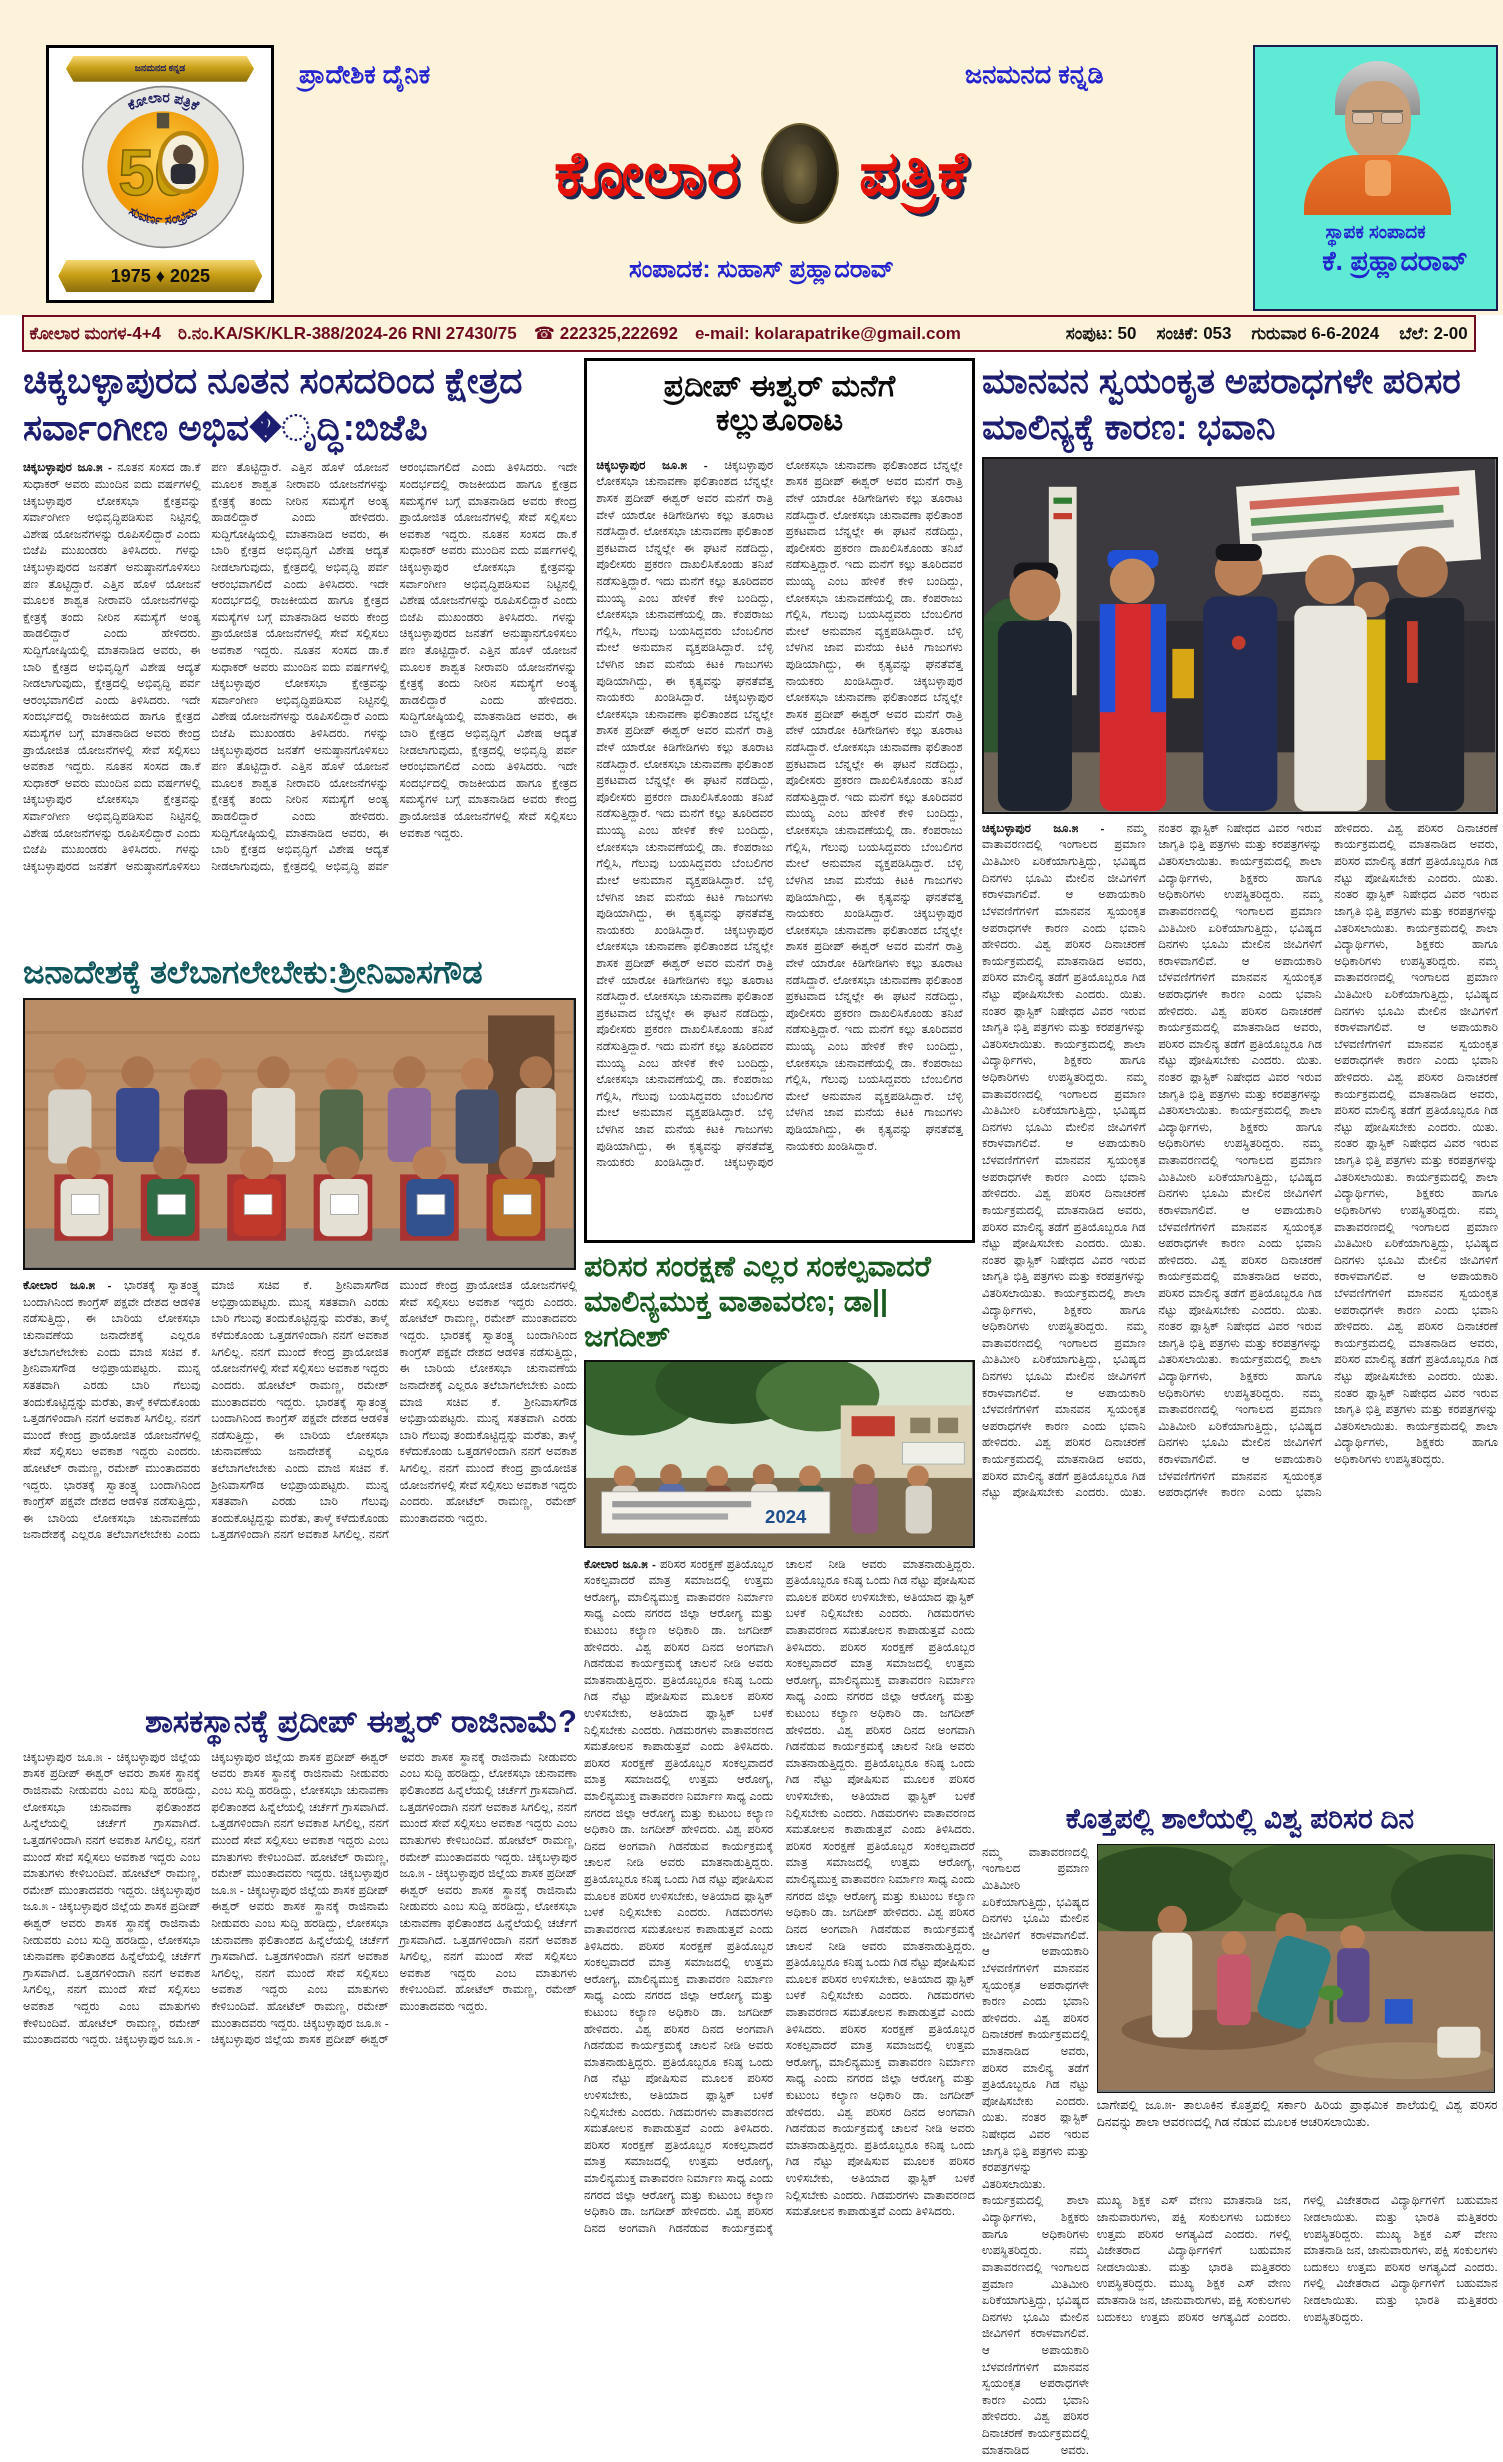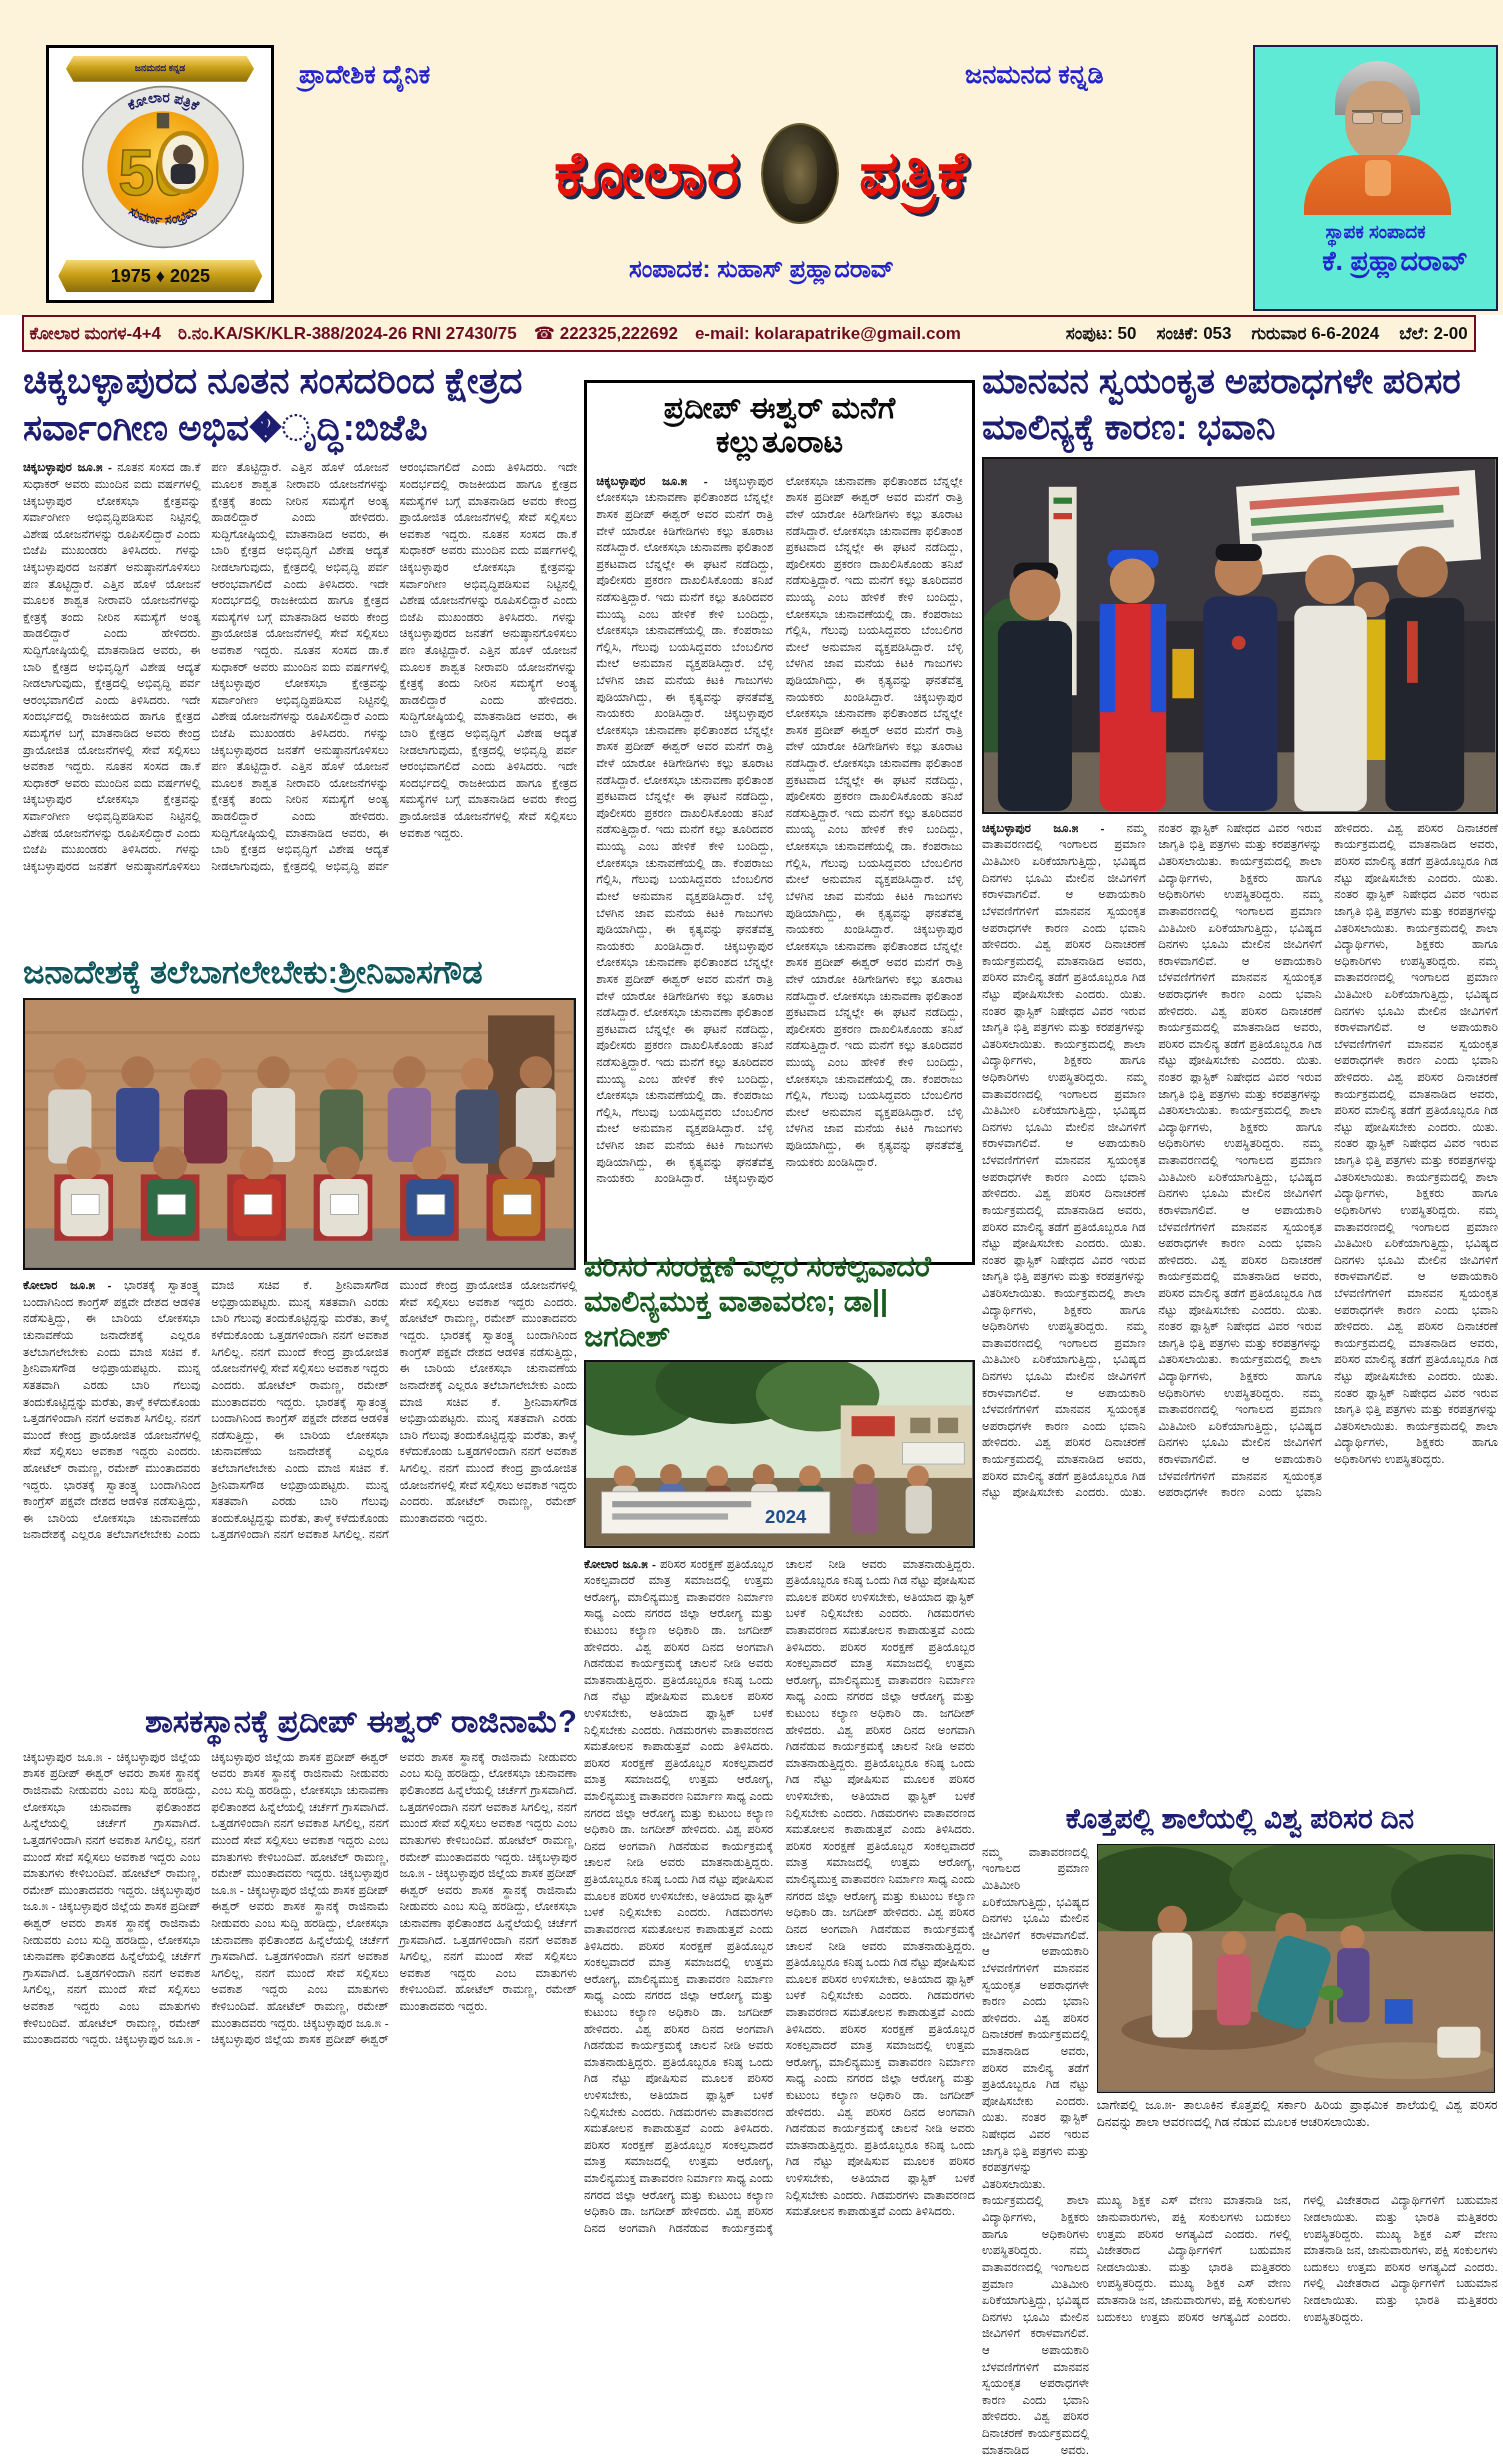--- a/index.html
+++ b/index.html
@@ -222,23 +222,23 @@
       <span>ಭಾರತಕ್ಕೆ ಸ್ವಾತಂತ್ರ್ಯ ಬಂದಾಗಿನಿಂದ ಕಾಂಗ್ರೆಸ್ ಪಕ್ಷವೇ ದೇಶದ ಆಡಳಿತ ನಡೆಸುತ್ತಿದ್ದು, ಈ ಬಾರಿಯ ಲೋಕಸಭಾ ಚುನಾವಣೆಯ ಜನಾದೇಶಕ್ಕೆ ಎಲ್ಲರೂ ತಲೆಬಾಗಲೇಬೇಕು ಎಂದು ಮಾಜಿ ಸಚಿವ ಕೆ. ಶ್ರೀನಿವಾಸಗೌಡ ಅಭಿಪ್ರಾಯಪಟ್ಟರು. ಮುನ್ನ ಸತತವಾಗಿ ಎರಡು ಬಾರಿ ಗೆಲುವು ತಂದುಕೊಟ್ಟಿದ್ದನ್ನು ಮರೆತು, ತಾಳ್ಮೆ ಕಳೆದುಕೊಂಡು ಒತ್ತಡಗಳಿಂದಾಗಿ ನನಗೆ ಅವಕಾಶ ಸಿಗಲಿಲ್ಲ. ನನಗೆ ಮುಂದೆ ಕೇಂದ್ರ ಪ್ರಾಯೋಜಿತ ಯೋಜನೆಗಳಲ್ಲಿ ಸೇವೆ ಸಲ್ಲಿಸಲು ಅವಕಾಶ ಇದ್ದರು ಎಂದರು. ಹೋಟೆಲ್ ರಾಮಣ್ಣ, ರಮೇಶ್ ಮುಂತಾದವರು ಇದ್ದರು. ಭಾರತಕ್ಕೆ ಸ್ವಾತಂತ್ರ್ಯ ಬಂದಾಗಿನಿಂದ ಕಾಂಗ್ರೆಸ್ ಪಕ್ಷವೇ ದೇಶದ ಆಡಳಿತ ನಡೆಸುತ್ತಿದ್ದು, ಈ ಬಾರಿಯ ಲೋಕಸಭಾ ಚುನಾವಣೆಯ ಜನಾದೇಶಕ್ಕೆ ಎಲ್ಲರೂ ತಲೆಬಾಗಲೇಬೇಕು ಎಂದು ಮಾಜಿ ಸಚಿವ ಕೆ. ಶ್ರೀನಿವಾಸಗೌಡ ಅಭಿಪ್ರಾಯಪಟ್ಟರು. ಮುನ್ನ ಸತತವಾಗಿ ಎರಡು ಬಾರಿ ಗೆಲುವು ತಂದುಕೊಟ್ಟಿದ್ದನ್ನು ಮರೆತು, ತಾಳ್ಮೆ ಕಳೆದುಕೊಂಡು ಒತ್ತಡಗಳಿಂದಾಗಿ ನನಗೆ ಅವಕಾಶ ಸಿಗಲಿಲ್ಲ. ನನಗೆ ಮುಂದೆ ಕೇಂದ್ರ ಪ್ರಾಯೋಜಿತ ಯೋಜನೆಗಳಲ್ಲಿ ಸೇವೆ ಸಲ್ಲಿಸಲು ಅವಕಾಶ ಇದ್ದರು ಎಂದರು. ಹೋಟೆಲ್ ರಾಮಣ್ಣ, ರಮೇಶ್ ಮುಂತಾದವರು ಇದ್ದರು. ಭಾರತಕ್ಕೆ ಸ್ವಾತಂತ್ರ್ಯ ಬಂದಾಗಿನಿಂದ ಕಾಂಗ್ರೆಸ್ ಪಕ್ಷವೇ ದೇಶದ ಆಡಳಿತ ನಡೆಸುತ್ತಿದ್ದು, ಈ ಬಾರಿಯ ಲೋಕಸಭಾ ಚುನಾವಣೆಯ ಜನಾದೇಶಕ್ಕೆ ಎಲ್ಲರೂ ತಲೆಬಾಗಲೇಬೇಕು ಎಂದು ಮಾಜಿ ಸಚಿವ ಕೆ. ಶ್ರೀನಿವಾಸಗೌಡ ಅಭಿಪ್ರಾಯಪಟ್ಟರು. ಮುನ್ನ ಸತತವಾಗಿ ಎರಡು ಬಾರಿ ಗೆಲುವು ತಂದುಕೊಟ್ಟಿದ್ದನ್ನು ಮರೆತು, ತಾಳ್ಮೆ ಕಳೆದುಕೊಂಡು ಒತ್ತಡಗಳಿಂದಾಗಿ ನನಗೆ ಅವಕಾಶ ಸಿಗಲಿಲ್ಲ. ನನಗೆ ಮುಂದೆ ಕೇಂದ್ರ ಪ್ರಾಯೋಜಿತ ಯೋಜನೆಗಳಲ್ಲಿ ಸೇವೆ ಸಲ್ಲಿಸಲು ಅವಕಾಶ ಇದ್ದರು ಎಂದರು. ಹೋಟೆಲ್ ರಾಮಣ್ಣ, ರಮೇಶ್ ಮುಂತಾದವರು ಇದ್ದರು. ಭಾರತಕ್ಕೆ ಸ್ವಾತಂತ್ರ್ಯ ಬಂದಾಗಿನಿಂದ ಕಾಂಗ್ರೆಸ್ ಪಕ್ಷವೇ ದೇಶದ ಆಡಳಿತ ನಡೆಸುತ್ತಿದ್ದು, ಈ ಬಾರಿಯ ಲೋಕಸಭಾ ಚುನಾವಣೆಯ ಜನಾದೇಶಕ್ಕೆ ಎಲ್ಲರೂ ತಲೆಬಾಗಲೇಬೇಕು ಎಂದು ಮಾಜಿ ಸಚಿವ ಕೆ. ಶ್ರೀನಿವಾಸಗೌಡ ಅಭಿಪ್ರಾಯಪಟ್ಟರು. ಮುನ್ನ ಸತತವಾಗಿ ಎರಡು ಬಾರಿ ಗೆಲುವು ತಂದುಕೊಟ್ಟಿದ್ದನ್ನು ಮರೆತು, ತಾಳ್ಮೆ ಕಳೆದುಕೊಂಡು ಒತ್ತಡಗಳಿಂದಾಗಿ ನನಗೆ ಅವಕಾಶ ಸಿಗಲಿಲ್ಲ. ನನಗೆ ಮುಂದೆ ಕೇಂದ್ರ ಪ್ರಾಯೋಜಿತ ಯೋಜನೆಗಳಲ್ಲಿ ಸೇವೆ ಸಲ್ಲಿಸಲು ಅವಕಾಶ ಇದ್ದರು ಎಂದರು. ಹೋಟೆಲ್ ರಾಮಣ್ಣ, ರಮೇಶ್ ಮುಂತಾದವರು ಇದ್ದರು.</span>
     </div>
 
     <div class="h-navy" style="font-size:31px;text-align:right;margin:9.3px 0;">ಶಾಸಕಸ್ಥಾನಕ್ಕೆ ಪ್ರದೀಪ್ ಈಶ್ವರ್ ರಾಜಿನಾಮೆ?</div>
 
     <div class="bodytext cols3" style="height:679px;">
       <span>ಚಿಕ್ಕಬಳ್ಳಾಪುರ ಜೂ.೫ - ಚಿಕ್ಕಬಳ್ಳಾಪುರ ಜಿಲ್ಲೆಯ ಶಾಸಕ ಪ್ರದೀಪ್ ಈಶ್ವರ್ ಅವರು ಶಾಸಕ ಸ್ಥಾನಕ್ಕೆ ರಾಜಿನಾಮೆ ನೀಡುವರು ಎಂಬ ಸುದ್ದಿ ಹರಡಿದ್ದು, ಲೋಕಸಭಾ ಚುನಾವಣಾ ಫಲಿತಾಂಶದ ಹಿನ್ನೆಲೆಯಲ್ಲಿ ಚರ್ಚೆಗೆ ಗ್ರಾಸವಾಗಿದೆ. ಒತ್ತಡಗಳಿಂದಾಗಿ ನನಗೆ ಅವಕಾಶ ಸಿಗಲಿಲ್ಲ, ನನಗೆ ಮುಂದೆ ಸೇವೆ ಸಲ್ಲಿಸಲು ಅವಕಾಶ ಇದ್ದರು ಎಂಬ ಮಾತುಗಳು ಕೇಳಿಬಂದಿವೆ. ಹೋಟೆಲ್ ರಾಮಣ್ಣ, ರಮೇಶ್ ಮುಂತಾದವರು ಇದ್ದರು. ಚಿಕ್ಕಬಳ್ಳಾಪುರ ಜೂ.೫ - ಚಿಕ್ಕಬಳ್ಳಾಪುರ ಜಿಲ್ಲೆಯ ಶಾಸಕ ಪ್ರದೀಪ್ ಈಶ್ವರ್ ಅವರು ಶಾಸಕ ಸ್ಥಾನಕ್ಕೆ ರಾಜಿನಾಮೆ ನೀಡುವರು ಎಂಬ ಸುದ್ದಿ ಹರಡಿದ್ದು, ಲೋಕಸಭಾ ಚುನಾವಣಾ ಫಲಿತಾಂಶದ ಹಿನ್ನೆಲೆಯಲ್ಲಿ ಚರ್ಚೆಗೆ ಗ್ರಾಸವಾಗಿದೆ. ಒತ್ತಡಗಳಿಂದಾಗಿ ನನಗೆ ಅವಕಾಶ ಸಿಗಲಿಲ್ಲ, ನನಗೆ ಮುಂದೆ ಸೇವೆ ಸಲ್ಲಿಸಲು ಅವಕಾಶ ಇದ್ದರು ಎಂಬ ಮಾತುಗಳು ಕೇಳಿಬಂದಿವೆ. ಹೋಟೆಲ್ ರಾಮಣ್ಣ, ರಮೇಶ್ ಮುಂತಾದವರು ಇದ್ದರು. ಚಿಕ್ಕಬಳ್ಳಾಪುರ ಜೂ.೫ - ಚಿಕ್ಕಬಳ್ಳಾಪುರ ಜಿಲ್ಲೆಯ ಶಾಸಕ ಪ್ರದೀಪ್ ಈಶ್ವರ್ ಅವರು ಶಾಸಕ ಸ್ಥಾನಕ್ಕೆ ರಾಜಿನಾಮೆ ನೀಡುವರು ಎಂಬ ಸುದ್ದಿ ಹರಡಿದ್ದು, ಲೋಕಸಭಾ ಚುನಾವಣಾ ಫಲಿತಾಂಶದ ಹಿನ್ನೆಲೆಯಲ್ಲಿ ಚರ್ಚೆಗೆ ಗ್ರಾಸವಾಗಿದೆ. ಒತ್ತಡಗಳಿಂದಾಗಿ ನನಗೆ ಅವಕಾಶ ಸಿಗಲಿಲ್ಲ, ನನಗೆ ಮುಂದೆ ಸೇವೆ ಸಲ್ಲಿಸಲು ಅವಕಾಶ ಇದ್ದರು ಎಂಬ ಮಾತುಗಳು ಕೇಳಿಬಂದಿವೆ. ಹೋಟೆಲ್ ರಾಮಣ್ಣ, ರಮೇಶ್ ಮುಂತಾದವರು ಇದ್ದರು. ಚಿಕ್ಕಬಳ್ಳಾಪುರ ಜೂ.೫ - ಚಿಕ್ಕಬಳ್ಳಾಪುರ ಜಿಲ್ಲೆಯ ಶಾಸಕ ಪ್ರದೀಪ್ ಈಶ್ವರ್ ಅವರು ಶಾಸಕ ಸ್ಥಾನಕ್ಕೆ ರಾಜಿನಾಮೆ ನೀಡುವರು ಎಂಬ ಸುದ್ದಿ ಹರಡಿದ್ದು, ಲೋಕಸಭಾ ಚುನಾವಣಾ ಫಲಿತಾಂಶದ ಹಿನ್ನೆಲೆಯಲ್ಲಿ ಚರ್ಚೆಗೆ ಗ್ರಾಸವಾಗಿದೆ. ಒತ್ತಡಗಳಿಂದಾಗಿ ನನಗೆ ಅವಕಾಶ ಸಿಗಲಿಲ್ಲ, ನನಗೆ ಮುಂದೆ ಸೇವೆ ಸಲ್ಲಿಸಲು ಅವಕಾಶ ಇದ್ದರು ಎಂಬ ಮಾತುಗಳು ಕೇಳಿಬಂದಿವೆ. ಹೋಟೆಲ್ ರಾಮಣ್ಣ, ರಮೇಶ್ ಮುಂತಾದವರು ಇದ್ದರು. ಚಿಕ್ಕಬಳ್ಳಾಪುರ ಜೂ.೫ - ಚಿಕ್ಕಬಳ್ಳಾಪುರ ಜಿಲ್ಲೆಯ ಶಾಸಕ ಪ್ರದೀಪ್ ಈಶ್ವರ್ ಅವರು ಶಾಸಕ ಸ್ಥಾನಕ್ಕೆ ರಾಜಿನಾಮೆ ನೀಡುವರು ಎಂಬ ಸುದ್ದಿ ಹರಡಿದ್ದು, ಲೋಕಸಭಾ ಚುನಾವಣಾ ಫಲಿತಾಂಶದ ಹಿನ್ನೆಲೆಯಲ್ಲಿ ಚರ್ಚೆಗೆ ಗ್ರಾಸವಾಗಿದೆ. ಒತ್ತಡಗಳಿಂದಾಗಿ ನನಗೆ ಅವಕಾಶ ಸಿಗಲಿಲ್ಲ, ನನಗೆ ಮುಂದೆ ಸೇವೆ ಸಲ್ಲಿಸಲು ಅವಕಾಶ ಇದ್ದರು ಎಂಬ ಮಾತುಗಳು ಕೇಳಿಬಂದಿವೆ. ಹೋಟೆಲ್ ರಾಮಣ್ಣ, ರಮೇಶ್ ಮುಂತಾದವರು ಇದ್ದರು. ಚಿಕ್ಕಬಳ್ಳಾಪುರ ಜೂ.೫ - ಚಿಕ್ಕಬಳ್ಳಾಪುರ ಜಿಲ್ಲೆಯ ಶಾಸಕ ಪ್ರದೀಪ್ ಈಶ್ವರ್ ಅವರು ಶಾಸಕ ಸ್ಥಾನಕ್ಕೆ ರಾಜಿನಾಮೆ ನೀಡುವರು ಎಂಬ ಸುದ್ದಿ ಹರಡಿದ್ದು, ಲೋಕಸಭಾ ಚುನಾವಣಾ ಫಲಿತಾಂಶದ ಹಿನ್ನೆಲೆಯಲ್ಲಿ ಚರ್ಚೆಗೆ ಗ್ರಾಸವಾಗಿದೆ. ಒತ್ತಡಗಳಿಂದಾಗಿ ನನಗೆ ಅವಕಾಶ ಸಿಗಲಿಲ್ಲ, ನನಗೆ ಮುಂದೆ ಸೇವೆ ಸಲ್ಲಿಸಲು ಅವಕಾಶ ಇದ್ದರು ಎಂಬ ಮಾತುಗಳು ಕೇಳಿಬಂದಿವೆ. ಹೋಟೆಲ್ ರಾಮಣ್ಣ, ರಮೇಶ್ ಮುಂತಾದವರು ಇದ್ದರು.</span>
     </div>
   </div>
 
-  <div class="abs boxed" style="left:584px;top:380px;width:391px;height:885px;">
+  <div class="abs boxed" style="left:584px;top:358px;width:391px;height:885px;">
     <div style="font-size:30px;font-weight:bold;color:#0b0b0b;text-align:center;line-height:1.15;">ಪ್ರದೀಪ್ ಈಶ್ವರ್ ಮನೆಗೆ ಕಲ್ಲುತೂರಾಟ</div>
-    <div class="bodytext cols2" style="margin-top:13px;height:803px;">
+    <div class="bodytext cols2" style="margin-top:19px;height:803px;">
       <span class="dateline">ಚಿಕ್ಕಬಳ್ಳಾಪುರ ಜೂ.೫ -</span>
       <span>ಚಿಕ್ಕಬಳ್ಳಾಪುರ ಲೋಕಸಭಾ ಚುನಾವಣಾ ಫಲಿತಾಂಶದ ಬೆನ್ನಲ್ಲೇ ಶಾಸಕ ಪ್ರದೀಪ್ ಈಶ್ವರ್ ಅವರ ಮನೆಗೆ ರಾತ್ರಿ ವೇಳೆ ಯಾರೋ ಕಿಡಿಗೇಡಿಗಳು ಕಲ್ಲು ತೂರಾಟ ನಡೆಸಿದ್ದಾರೆ. ಲೋಕಸಭಾ ಚುನಾವಣಾ ಫಲಿತಾಂಶ ಪ್ರಕಟವಾದ ಬೆನ್ನಲ್ಲೇ ಈ ಘಟನೆ ನಡೆದಿದ್ದು, ಪೊಲೀಸರು ಪ್ರಕರಣ ದಾಖಲಿಸಿಕೊಂಡು ತನಿಖೆ ನಡೆಸುತ್ತಿದ್ದಾರೆ. ಇದು ಮನೆಗೆ ಕಲ್ಲು ತೂರಿದವರ ಮುಯ್ಯ ಎಂಬ ಹೇಳಿಕೆ ಕೇಳಿ ಬಂದಿದ್ದು, ಲೋಕಸಭಾ ಚುನಾವಣೆಯಲ್ಲಿ ಡಾ. ಕೆಂಪರಾಜು ಗೆಲ್ಲಿಸಿ, ಗೆಲುವು ಬಯಸಿದ್ದವರು ಬೆಂಬಲಿಗರ ಮೇಲೆ ಅನುಮಾನ ವ್ಯಕ್ತಪಡಿಸಿದ್ದಾರೆ. ಬೆಳ್ಳಿ ಬೆಳಗಿನ ಜಾವ ಮನೆಯ ಕಿಟಕಿ ಗಾಜುಗಳು ಪುಡಿಯಾಗಿದ್ದು, ಈ ಕೃತ್ಯವನ್ನು ಘನತೆವೆತ್ತ ನಾಯಕರು ಖಂಡಿಸಿದ್ದಾರೆ. ಚಿಕ್ಕಬಳ್ಳಾಪುರ ಲೋಕಸಭಾ ಚುನಾವಣಾ ಫಲಿತಾಂಶದ ಬೆನ್ನಲ್ಲೇ ಶಾಸಕ ಪ್ರದೀಪ್ ಈಶ್ವರ್ ಅವರ ಮನೆಗೆ ರಾತ್ರಿ ವೇಳೆ ಯಾರೋ ಕಿಡಿಗೇಡಿಗಳು ಕಲ್ಲು ತೂರಾಟ ನಡೆಸಿದ್ದಾರೆ. ಲೋಕಸಭಾ ಚುನಾವಣಾ ಫಲಿತಾಂಶ ಪ್ರಕಟವಾದ ಬೆನ್ನಲ್ಲೇ ಈ ಘಟನೆ ನಡೆದಿದ್ದು, ಪೊಲೀಸರು ಪ್ರಕರಣ ದಾಖಲಿಸಿಕೊಂಡು ತನಿಖೆ ನಡೆಸುತ್ತಿದ್ದಾರೆ. ಇದು ಮನೆಗೆ ಕಲ್ಲು ತೂರಿದವರ ಮುಯ್ಯ ಎಂಬ ಹೇಳಿಕೆ ಕೇಳಿ ಬಂದಿದ್ದು, ಲೋಕಸಭಾ ಚುನಾವಣೆಯಲ್ಲಿ ಡಾ. ಕೆಂಪರಾಜು ಗೆಲ್ಲಿಸಿ, ಗೆಲುವು ಬಯಸಿದ್ದವರು ಬೆಂಬಲಿಗರ ಮೇಲೆ ಅನುಮಾನ ವ್ಯಕ್ತಪಡಿಸಿದ್ದಾರೆ. ಬೆಳ್ಳಿ ಬೆಳಗಿನ ಜಾವ ಮನೆಯ ಕಿಟಕಿ ಗಾಜುಗಳು ಪುಡಿಯಾಗಿದ್ದು, ಈ ಕೃತ್ಯವನ್ನು ಘನತೆವೆತ್ತ ನಾಯಕರು ಖಂಡಿಸಿದ್ದಾರೆ. ಚಿಕ್ಕಬಳ್ಳಾಪುರ ಲೋಕಸಭಾ ಚುನಾವಣಾ ಫಲಿತಾಂಶದ ಬೆನ್ನಲ್ಲೇ ಶಾಸಕ ಪ್ರದೀಪ್ ಈಶ್ವರ್ ಅವರ ಮನೆಗೆ ರಾತ್ರಿ ವೇಳೆ ಯಾರೋ ಕಿಡಿಗೇಡಿಗಳು ಕಲ್ಲು ತೂರಾಟ ನಡೆಸಿದ್ದಾರೆ. ಲೋಕಸಭಾ ಚುನಾವಣಾ ಫಲಿತಾಂಶ ಪ್ರಕಟವಾದ ಬೆನ್ನಲ್ಲೇ ಈ ಘಟನೆ ನಡೆದಿದ್ದು, ಪೊಲೀಸರು ಪ್ರಕರಣ ದಾಖಲಿಸಿಕೊಂಡು ತನಿಖೆ ನಡೆಸುತ್ತಿದ್ದಾರೆ. ಇದು ಮನೆಗೆ ಕಲ್ಲು ತೂರಿದವರ ಮುಯ್ಯ ಎಂಬ ಹೇಳಿಕೆ ಕೇಳಿ ಬಂದಿದ್ದು, ಲೋಕಸಭಾ ಚುನಾವಣೆಯಲ್ಲಿ ಡಾ. ಕೆಂಪರಾಜು ಗೆಲ್ಲಿಸಿ, ಗೆಲುವು ಬಯಸಿದ್ದವರು ಬೆಂಬಲಿಗರ ಮೇಲೆ ಅನುಮಾನ ವ್ಯಕ್ತಪಡಿಸಿದ್ದಾರೆ. ಬೆಳ್ಳಿ ಬೆಳಗಿನ ಜಾವ ಮನೆಯ ಕಿಟಕಿ ಗಾಜುಗಳು ಪುಡಿಯಾಗಿದ್ದು, ಈ ಕೃತ್ಯವನ್ನು ಘನತೆವೆತ್ತ ನಾಯಕರು ಖಂಡಿಸಿದ್ದಾರೆ. ಚಿಕ್ಕಬಳ್ಳಾಪುರ ಲೋಕಸಭಾ ಚುನಾವಣಾ ಫಲಿತಾಂಶದ ಬೆನ್ನಲ್ಲೇ ಶಾಸಕ ಪ್ರದೀಪ್ ಈಶ್ವರ್ ಅವರ ಮನೆಗೆ ರಾತ್ರಿ ವೇಳೆ ಯಾರೋ ಕಿಡಿಗೇಡಿಗಳು ಕಲ್ಲು ತೂರಾಟ ನಡೆಸಿದ್ದಾರೆ. ಲೋಕಸಭಾ ಚುನಾವಣಾ ಫಲಿತಾಂಶ ಪ್ರಕಟವಾದ ಬೆನ್ನಲ್ಲೇ ಈ ಘಟನೆ ನಡೆದಿದ್ದು, ಪೊಲೀಸರು ಪ್ರಕರಣ ದಾಖಲಿಸಿಕೊಂಡು ತನಿಖೆ ನಡೆಸುತ್ತಿದ್ದಾರೆ. ಇದು ಮನೆಗೆ ಕಲ್ಲು ತೂರಿದವರ ಮುಯ್ಯ ಎಂಬ ಹೇಳಿಕೆ ಕೇಳಿ ಬಂದಿದ್ದು, ಲೋಕಸಭಾ ಚುನಾವಣೆಯಲ್ಲಿ ಡಾ. ಕೆಂಪರಾಜು ಗೆಲ್ಲಿಸಿ, ಗೆಲುವು ಬಯಸಿದ್ದವರು ಬೆಂಬಲಿಗರ ಮೇಲೆ ಅನುಮಾನ ವ್ಯಕ್ತಪಡಿಸಿದ್ದಾರೆ. ಬೆಳ್ಳಿ ಬೆಳಗಿನ ಜಾವ ಮನೆಯ ಕಿಟಕಿ ಗಾಜುಗಳು ಪುಡಿಯಾಗಿದ್ದು, ಈ ಕೃತ್ಯವನ್ನು ಘನತೆವೆತ್ತ ನಾಯಕರು ಖಂಡಿಸಿದ್ದಾರೆ. ಚಿಕ್ಕಬಳ್ಳಾಪುರ ಲೋಕಸಭಾ ಚುನಾವಣಾ ಫಲಿತಾಂಶದ ಬೆನ್ನಲ್ಲೇ ಶಾಸಕ ಪ್ರದೀಪ್ ಈಶ್ವರ್ ಅವರ ಮನೆಗೆ ರಾತ್ರಿ ವೇಳೆ ಯಾರೋ ಕಿಡಿಗೇಡಿಗಳು ಕಲ್ಲು ತೂರಾಟ ನಡೆಸಿದ್ದಾರೆ. ಲೋಕಸಭಾ ಚುನಾವಣಾ ಫಲಿತಾಂಶ ಪ್ರಕಟವಾದ ಬೆನ್ನಲ್ಲೇ ಈ ಘಟನೆ ನಡೆದಿದ್ದು, ಪೊಲೀಸರು ಪ್ರಕರಣ ದಾಖಲಿಸಿಕೊಂಡು ತನಿಖೆ ನಡೆಸುತ್ತಿದ್ದಾರೆ. ಇದು ಮನೆಗೆ ಕಲ್ಲು ತೂರಿದವರ ಮುಯ್ಯ ಎಂಬ ಹೇಳಿಕೆ ಕೇಳಿ ಬಂದಿದ್ದು, ಲೋಕಸಭಾ ಚುನಾವಣೆಯಲ್ಲಿ ಡಾ. ಕೆಂಪರಾಜು ಗೆಲ್ಲಿಸಿ, ಗೆಲುವು ಬಯಸಿದ್ದವರು ಬೆಂಬಲಿಗರ ಮೇಲೆ ಅನುಮಾನ ವ್ಯಕ್ತಪಡಿಸಿದ್ದಾರೆ. ಬೆಳ್ಳಿ ಬೆಳಗಿನ ಜಾವ ಮನೆಯ ಕಿಟಕಿ ಗಾಜುಗಳು ಪುಡಿಯಾಗಿದ್ದು, ಈ ಕೃತ್ಯವನ್ನು ಘನತೆವೆತ್ತ ನಾಯಕರು ಖಂಡಿಸಿದ್ದಾರೆ. ಚಿಕ್ಕಬಳ್ಳಾಪುರ ಲೋಕಸಭಾ ಚುನಾವಣಾ ಫಲಿತಾಂಶದ ಬೆನ್ನಲ್ಲೇ ಶಾಸಕ ಪ್ರದೀಪ್ ಈಶ್ವರ್ ಅವರ ಮನೆಗೆ ರಾತ್ರಿ ವೇಳೆ ಯಾರೋ ಕಿಡಿಗೇಡಿಗಳು ಕಲ್ಲು ತೂರಾಟ ನಡೆಸಿದ್ದಾರೆ. ಲೋಕಸಭಾ ಚುನಾವಣಾ ಫಲಿತಾಂಶ ಪ್ರಕಟವಾದ ಬೆನ್ನಲ್ಲೇ ಈ ಘಟನೆ ನಡೆದಿದ್ದು, ಪೊಲೀಸರು ಪ್ರಕರಣ ದಾಖಲಿಸಿಕೊಂಡು ತನಿಖೆ ನಡೆಸುತ್ತಿದ್ದಾರೆ. ಇದು ಮನೆಗೆ ಕಲ್ಲು ತೂರಿದವರ ಮುಯ್ಯ ಎಂಬ ಹೇಳಿಕೆ ಕೇಳಿ ಬಂದಿದ್ದು, ಲೋಕಸಭಾ ಚುನಾವಣೆಯಲ್ಲಿ ಡಾ. ಕೆಂಪರಾಜು ಗೆಲ್ಲಿಸಿ, ಗೆಲುವು ಬಯಸಿದ್ದವರು ಬೆಂಬಲಿಗರ ಮೇಲೆ ಅನುಮಾನ ವ್ಯಕ್ತಪಡಿಸಿದ್ದಾರೆ. ಬೆಳ್ಳಿ ಬೆಳಗಿನ ಜಾವ ಮನೆಯ ಕಿಟಕಿ ಗಾಜುಗಳು ಪುಡಿಯಾಗಿದ್ದು, ಈ ಕೃತ್ಯವನ್ನು ಘನತೆವೆತ್ತ ನಾಯಕರು ಖಂಡಿಸಿದ್ದಾರೆ.</span>
     </div>
   </div>
 
   <div class="abs" style="left:584px;top:1249px;width:391px;">
     <div class="h-green" style="font-size:28.6px;line-height:1.22;">ಪರಿಸರ ಸಂರಕ್ಷಣೆ ಎಲ್ಲರ ಸಂಕಲ್ಪವಾದರೆ ಮಾಲಿನ್ಯಮುಕ್ತ ವಾತಾವರಣ; ಡಾ|| ಜಗದೀಶ್</div>
 
     <div class="photo" style="margin-top:6.2px;width:391px;height:188px;">
       <svg width="386" height="184" viewBox="0 0 500 238">

